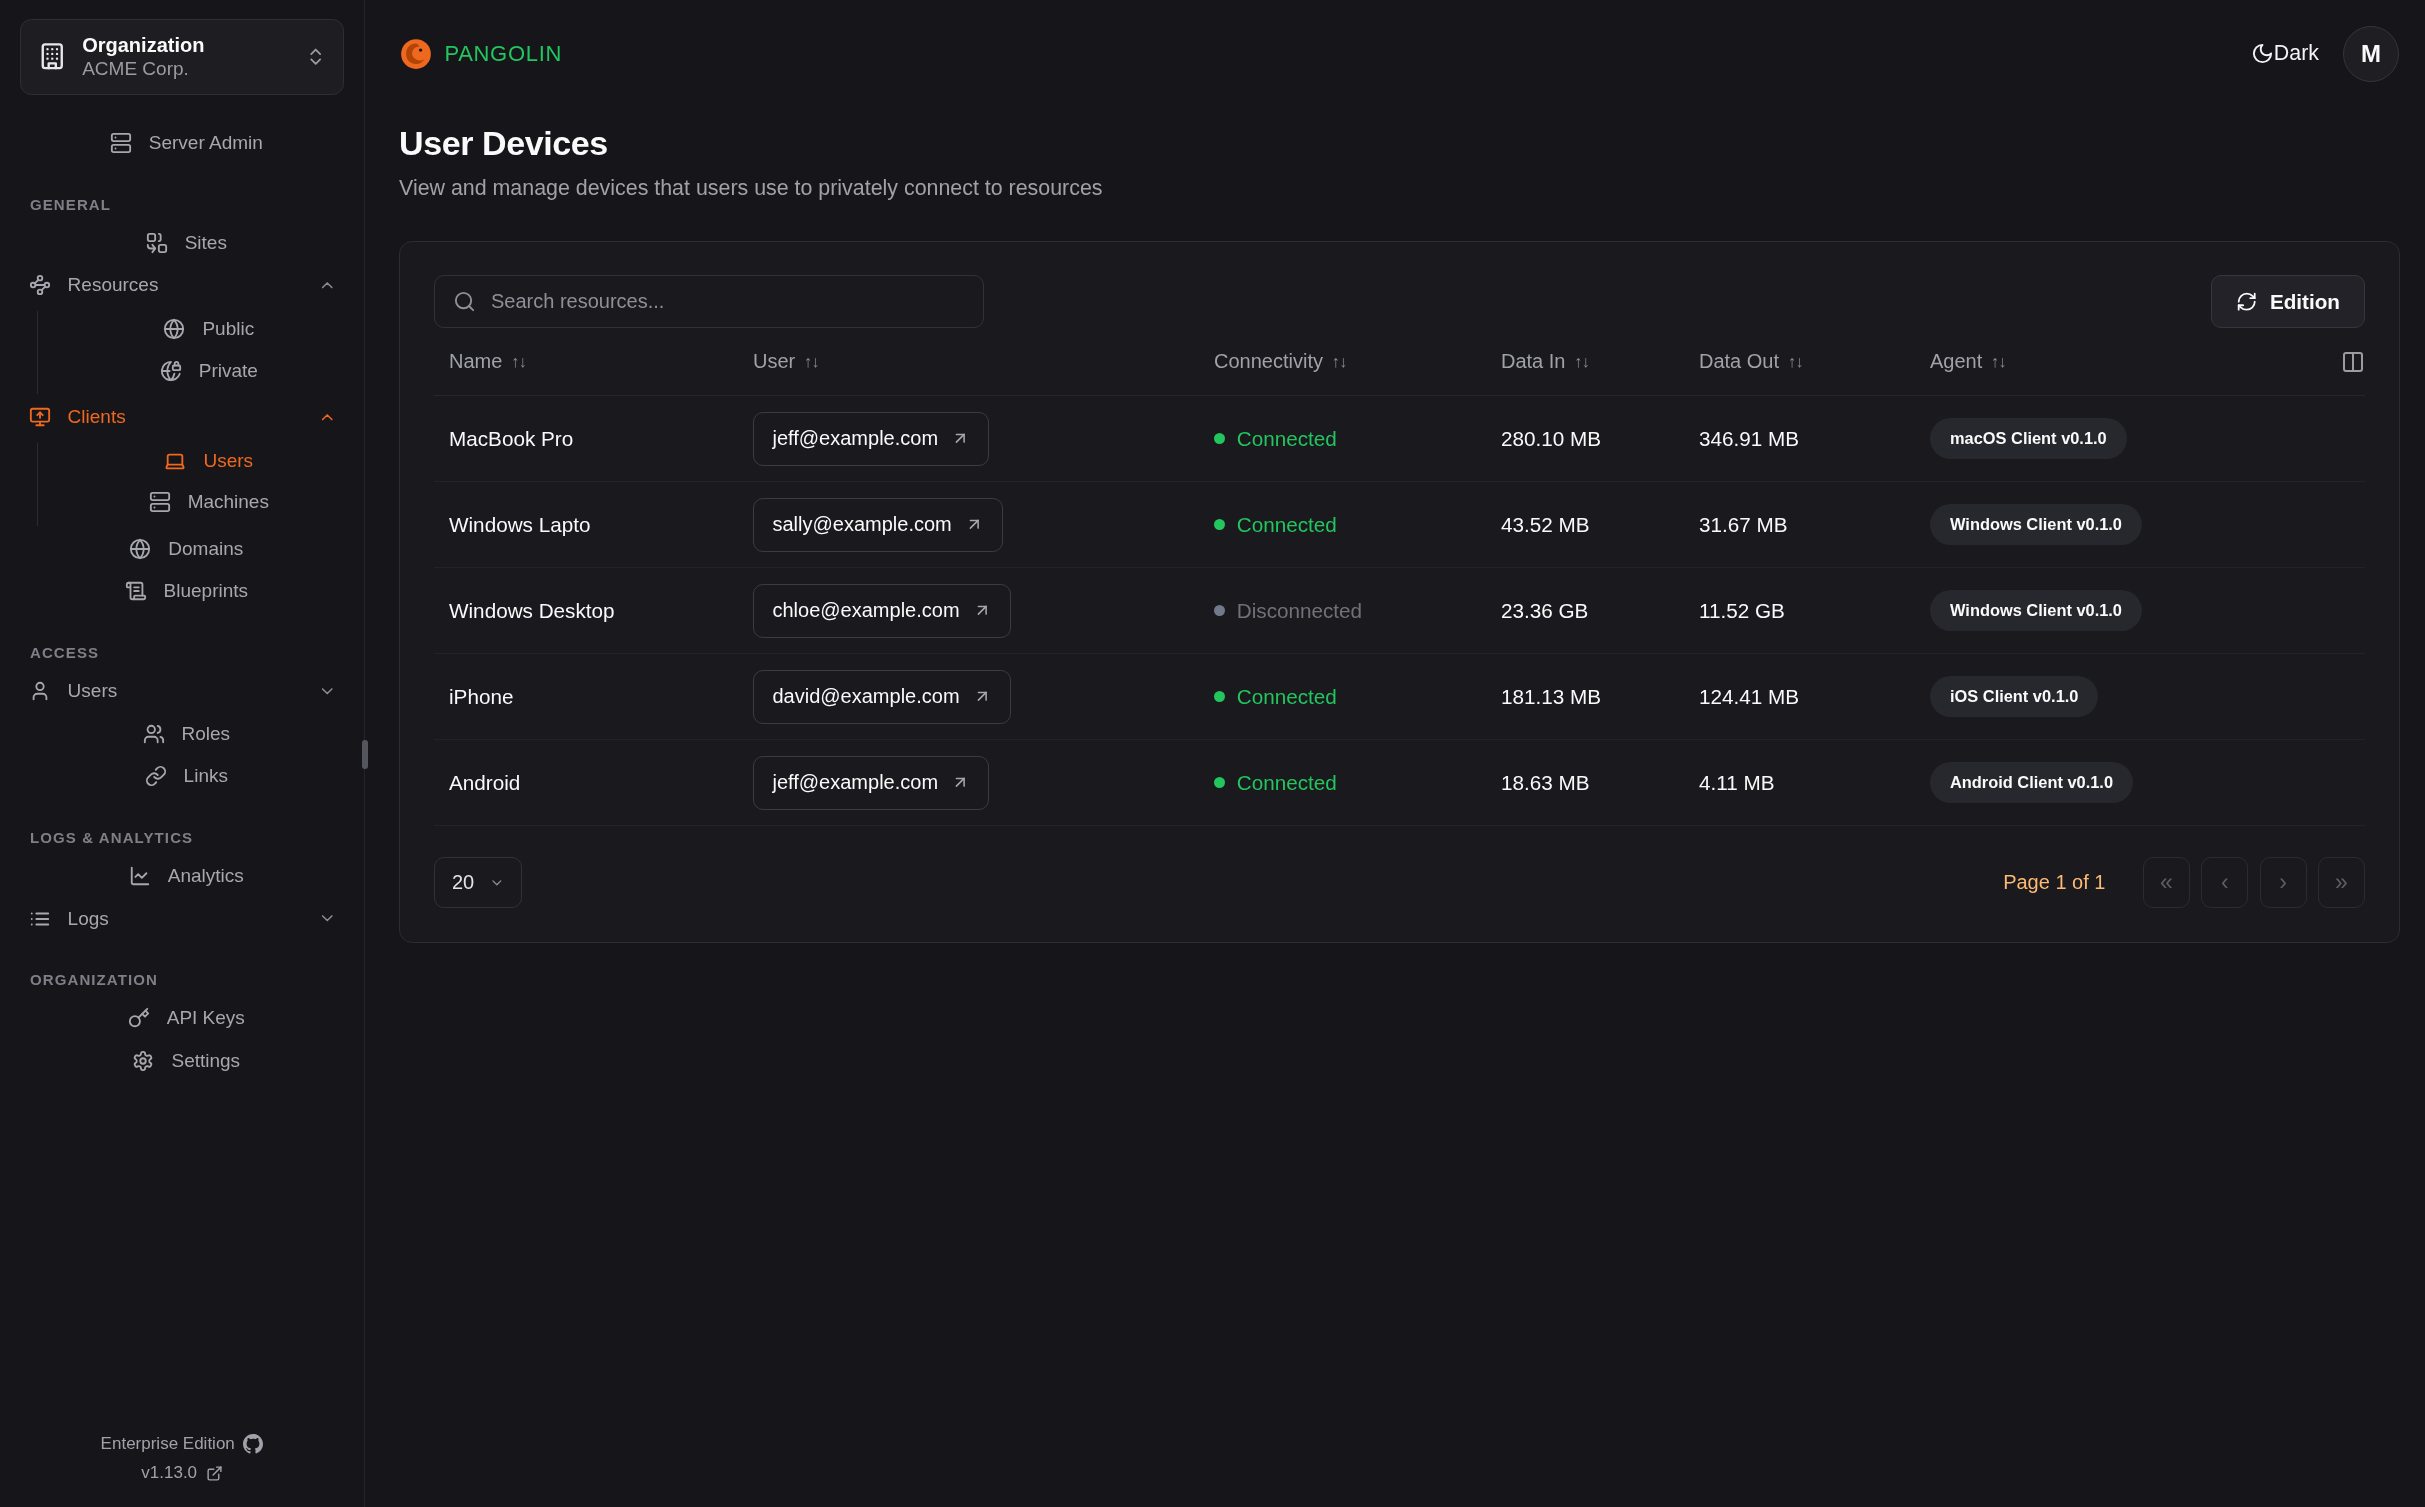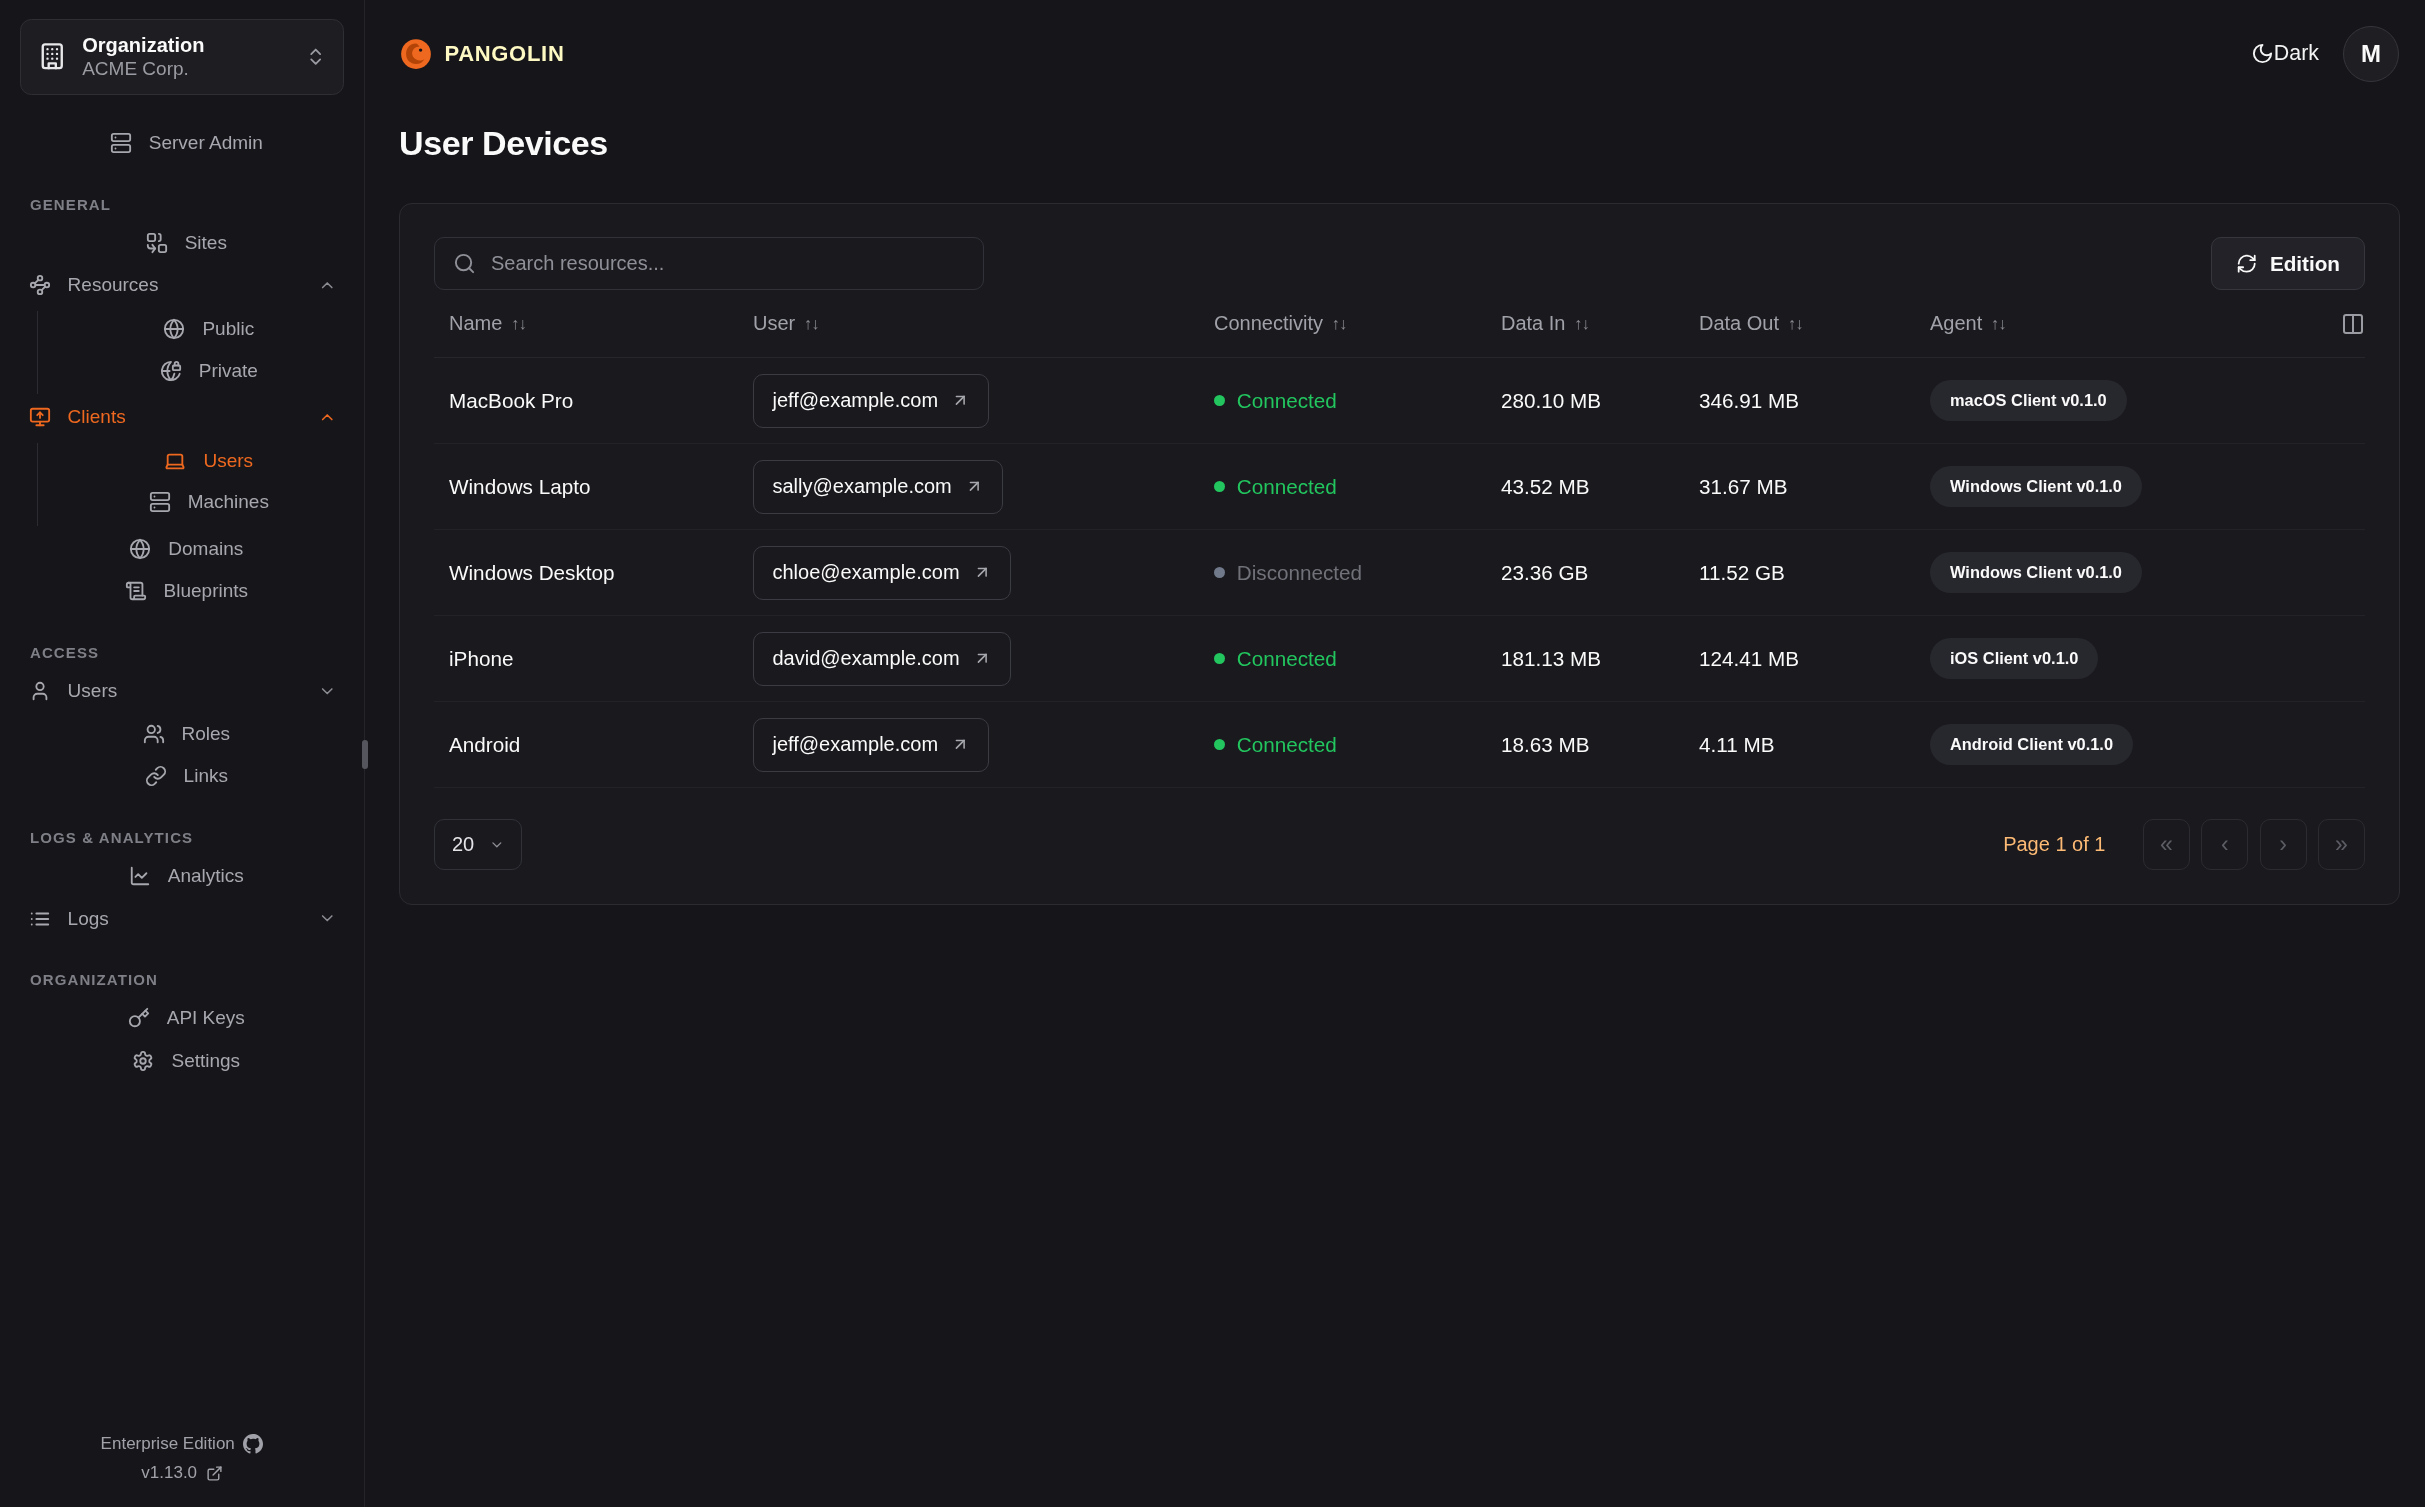--- a/index.html
+++ b/index.html
@@ -40,21 +40,21 @@
   .sidebar-footer .ic.small { width:17px; height:17px; }
 
   .resize-handle { position:absolute; left:362px; top:740px; width:5.7px; height:28.5px;
                    background:#55555e; border-radius:2.9px; z-index:5; cursor:col-resize; }
 
   
   .main { flex:1; display:flex; flex-direction:column; padding:0 27px 0 34px; min-width:0; }
   .topbar { height:107px; display:flex; align-items:center; justify-content:space-between; }
   .logo { display:flex; align-items:center; gap:11.4px; }
   .logo-mark { width:34px; height:34px; }
-  .logo-name { font-size:22px; font-weight:700; letter-spacing:0.7px; color:#fef9c3; }
+  .logo-name { font-size:22px; font-weight:400; letter-spacing:0.7px; color:#22c55e; }
   .topbar-right { display:flex; align-items:center; gap:24px; }
   .theme-toggle { display:flex; align-items:center; gap:0; background:none; border:none;
                   color:#f4f4f5; font-size:21.4px; cursor:pointer; font-family:inherit; }
   .theme-toggle .ic { width:23px; height:23px; }
   .avatar { width:56px; height:56px; border-radius:50%; background:#1e1e23; border:1.4px solid #35353c;
             color:#fafafa; font-size:24px; font-weight:600; display:flex; align-items:center;
             justify-content:center; cursor:pointer; font-family:inherit; }
 
   .page-title { font-size:34px; font-weight:700; color:#fafafa; margin-top:17px; letter-spacing:-0.4px; }
   .page-subtitle { font-size:21.4px; color:#a1a1aa; margin-top:13px; }
@@ -345,20 +345,21 @@
           <svg class="ic" viewBox="0 0 24 24">
               <path d="M12 3a6 6 0 0 0 9 9 9 9 0 1 1-9-9Z"></path>
             </svg>
           <span>Dark</span>
         </button>
         <button class="avatar">M</button>
       </div>
     </div>
 
     <h1 class="page-title">User Devices</h1>
+    <p class="page-subtitle">View and manage devices that users use to privately connect to resources</p>
 
     <section class="card">
 
       <div class="toolbar">
         <div class="search-wrap">
           <svg class="ic" viewBox="0 0 24 24">
               <circle cx="11" cy="11" r="8"></circle>
               <path d="m21 21-4.3-4.3"></path>
             </svg>
           <input class="search-input" type="text" placeholder="Search resources..." style="">

